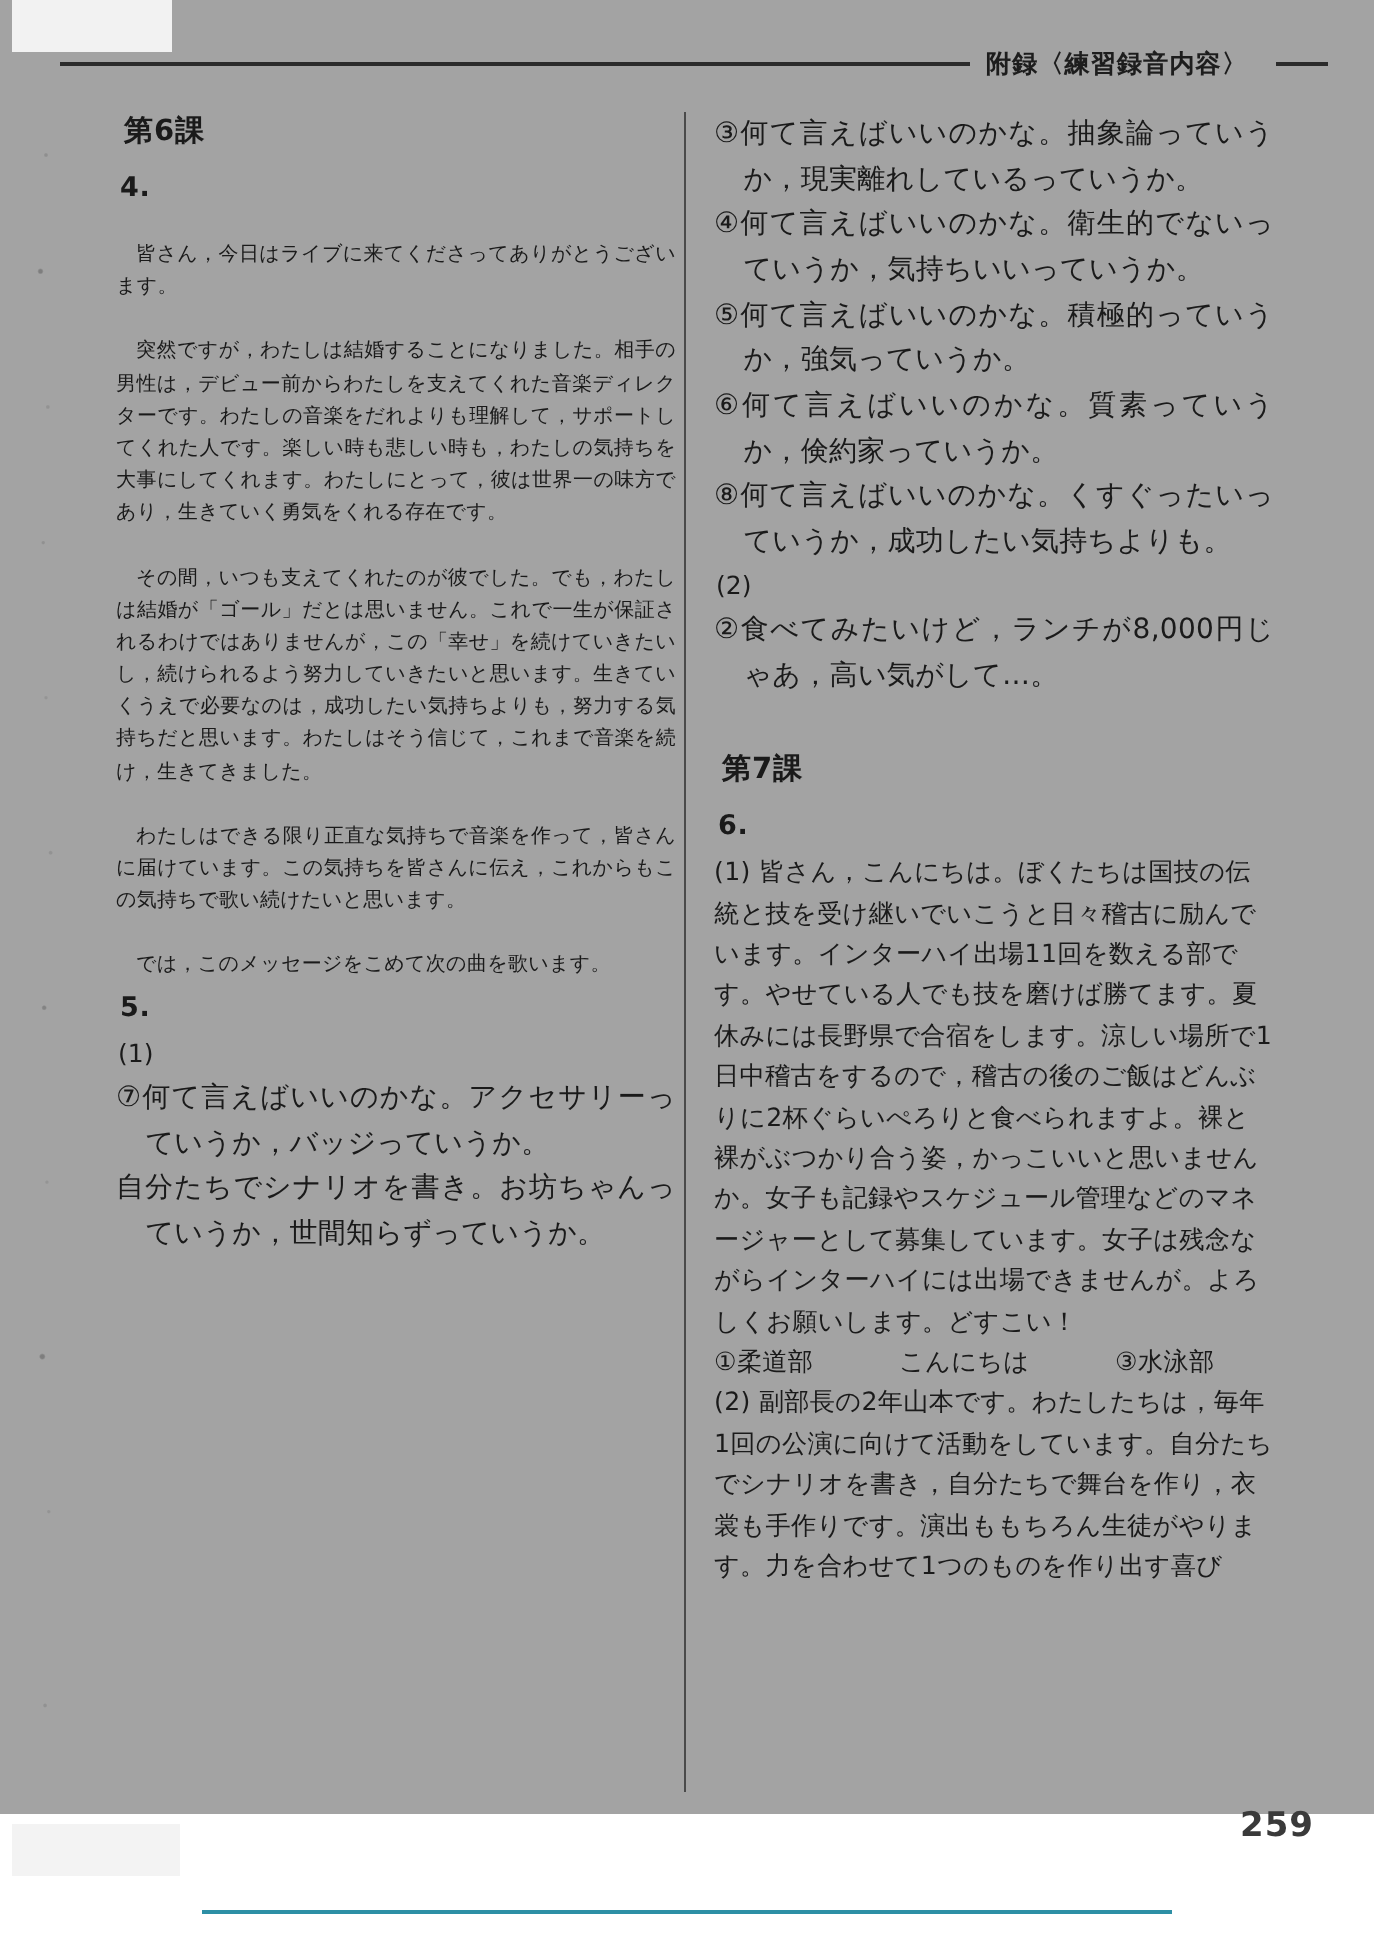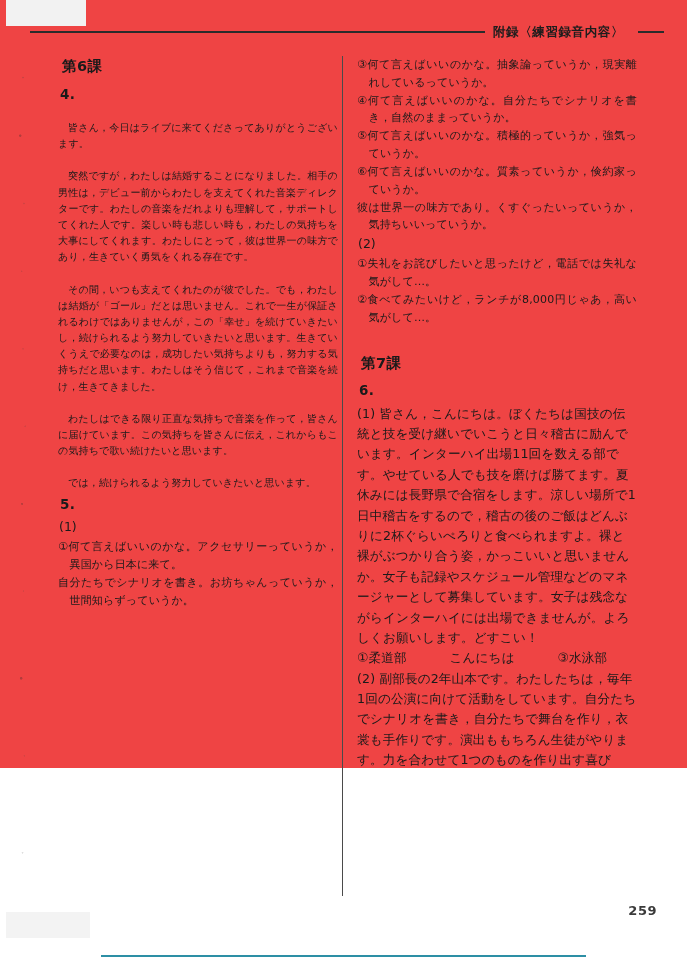--- a/index.html
+++ b/index.html
@@ -12,22 +12,22 @@
     width: 687px;
     height: 969px;
     overflow: hidden;
     font-family: "DejaVu Sans", "Liberation Sans", sans-serif;
     color: #1a1a1a;
   }
 
   .page {
     position: relative;
     width: 687px;
-    height: 768px;
-    background: #ef4444;
+    height: 907px;
+    background: #a3a3a3;
   }
 
   
   .scan-gutter {
     position: absolute;
     left: 0; top: 0;
     width: 46px; height: 969px;
     background:
       radial-gradient(circle at 50% 8%, rgba(60,60,60,0.20) 0.6px, transparent 1.2px),
       radial-gradient(circle at 44% 14%, rgba(40,40,40,0.30) 0.8px, transparent 1.6px),
@@ -133,21 +133,21 @@
   p.para {
     font-size: 10px;
     line-height: 1.62;
     margin: 16px 0 0 0;
     text-indent: 1em;
     text-align: justify;
     text-justify: inter-character;
     letter-spacing: 0.15px;
   }
   p.item {
-    font-size: 11px;
+    font-size: 14px;
     line-height: 1.62;
     margin: 0;
     padding-left: 1.05em;
     text-indent: -1.05em;
     text-align: justify;
     text-justify: inter-character;
     letter-spacing: 0.15px;
   }
   p.item-wide {
     font-size: 12.6px;
@@ -157,21 +157,21 @@
     letter-spacing: 0.15px;
   }
   .gap { display: inline-block; width: 3.4em; }
   .spacer-lg { height: 26px; }
 
   
   .pageno {
     position: absolute;
     right: 30px;
     top: 903px;
-    font-size: 13px;
+    font-size: 17px;
     font-weight: 700;
     color: #3a3a3a;
     letter-spacing: 0.5px;
   }
 
   
   .bottom-rule {
     position: absolute;
     left: 101px;
     top: 955px;
@@ -201,41 +201,40 @@
 
     <div class="col col-left">
 
       <div class="lesson-head">第6課</div>
       <div class="exercise-num">4.</div>
 
       <p class="para">皆さん，今日はライブに来てくださってありがとうございます。</p>
       <p class="para">突然ですが，わたしは結婚することになりました。相手の男性は，デビュー前からわたしを支えてくれた音楽ディレクターです。わたしの音楽をだれよりも理解して，サポートしてくれた人です。楽しい時も悲しい時も，わたしの気持ちを大事にしてくれます。わたしにとって，彼は世界一の味方であり，生きていく勇気をくれる存在です。</p>
       <p class="para">その間，いつも支えてくれたのが彼でした。でも，わたしは結婚が「ゴール」だとは思いません。これで一生が保証されるわけではありませんが，この「幸せ」を続けていきたいし，続けられるよう努力していきたいと思います。生きていくうえで必要なのは，成功したい気持ちよりも，努力する気持ちだと思います。わたしはそう信じて，これまで音楽を続け，生きてきました。</p>
       <p class="para">わたしはできる限り正直な気持ちで音楽を作って，皆さんに届けています。この気持ちを皆さんに伝え，これからもこの気持ちで歌い続けたいと思います。</p>
-      <p class="para">では，続けられるよう努力していきたいと思います。</p>
+      <p class="para">では，このメッセージをこめて次の曲を歌います。</p>
 
       <div class="exercise-num" style="margin-top:2px;">5.</div>
       <div class="sub-num">(1)</div>
 
-      <p class="item">①何て言えばいいのかな。アクセサリーっていうか，異国から日本に来て。</p>
+      <p class="item">⑦何て言えばいいのかな。アクセサリーっていうか，バッジっていうか。</p>
       <p class="item">自分たちでシナリオを書き。お坊ちゃんっていうか，世間知らずっていうか。</p>
 
     </div>
 
     <div class="col col-right">
 
       <p class="item">③何て言えばいいのかな。抽象論っていうか，現実離れしているっていうか。</p>
-      <p class="item">④何て言えばいいのかな。自分たちでシナリオを書き，自然のままっていうか。</p>
+      <p class="item">④何て言えばいいのかな。衛生的でないっていうか，気持ちいいっていうか。</p>
       <p class="item">⑤何て言えばいいのかな。積極的っていうか，強気っていうか。</p>
       <p class="item">⑥何て言えばいいのかな。質素っていうか，倹約家っていうか。</p>
-      <p class="item">彼は世界一の味方であり。くすぐったいっていうか，気持ちいいっていうか。</p>
+      <p class="item">⑧何て言えばいいのかな。くすぐったいっていうか，成功したい気持ちよりも。</p>
 
       <div class="sub-num">(2)</div>
 
-      <p class="item">①失礼をお詫びしたいと思ったけど，電話では失礼な気がして…。</p>
       <p class="item">②食べてみたいけど，ランチが8,000円じゃあ，高い気がして…。</p>
 
       <div class="spacer-lg"></div>
 
       <div class="lesson-head">第7課</div>
       <div class="exercise-num">6.</div>
 
       <p class="item-wide">(1) 皆さん，こんにちは。ぼくたちは国技の伝統と技を受け継いでいこうと日々稽古に励んでいます。インターハイ出場11回を数える部です。やせている人でも技を磨けば勝てます。夏休みには長野県で合宿をします。涼しい場所で1日中稽古をするので，稽古の後のご飯はどんぶりに2杯ぐらいぺろりと食べられますよ。裸と裸がぶつかり合う姿，かっこいいと思いませんか。女子も記録やスケジュール管理などのマネージャーとして募集しています。女子は残念ながらインターハイには出場できませんが。よろしくお願いします。どすこい！</p>
 
       <p class="item-wide"><span>①柔道部</span><span class="gap"></span><span>こんにちは</span><span class="gap"></span><span>③水泳部</span></p>

